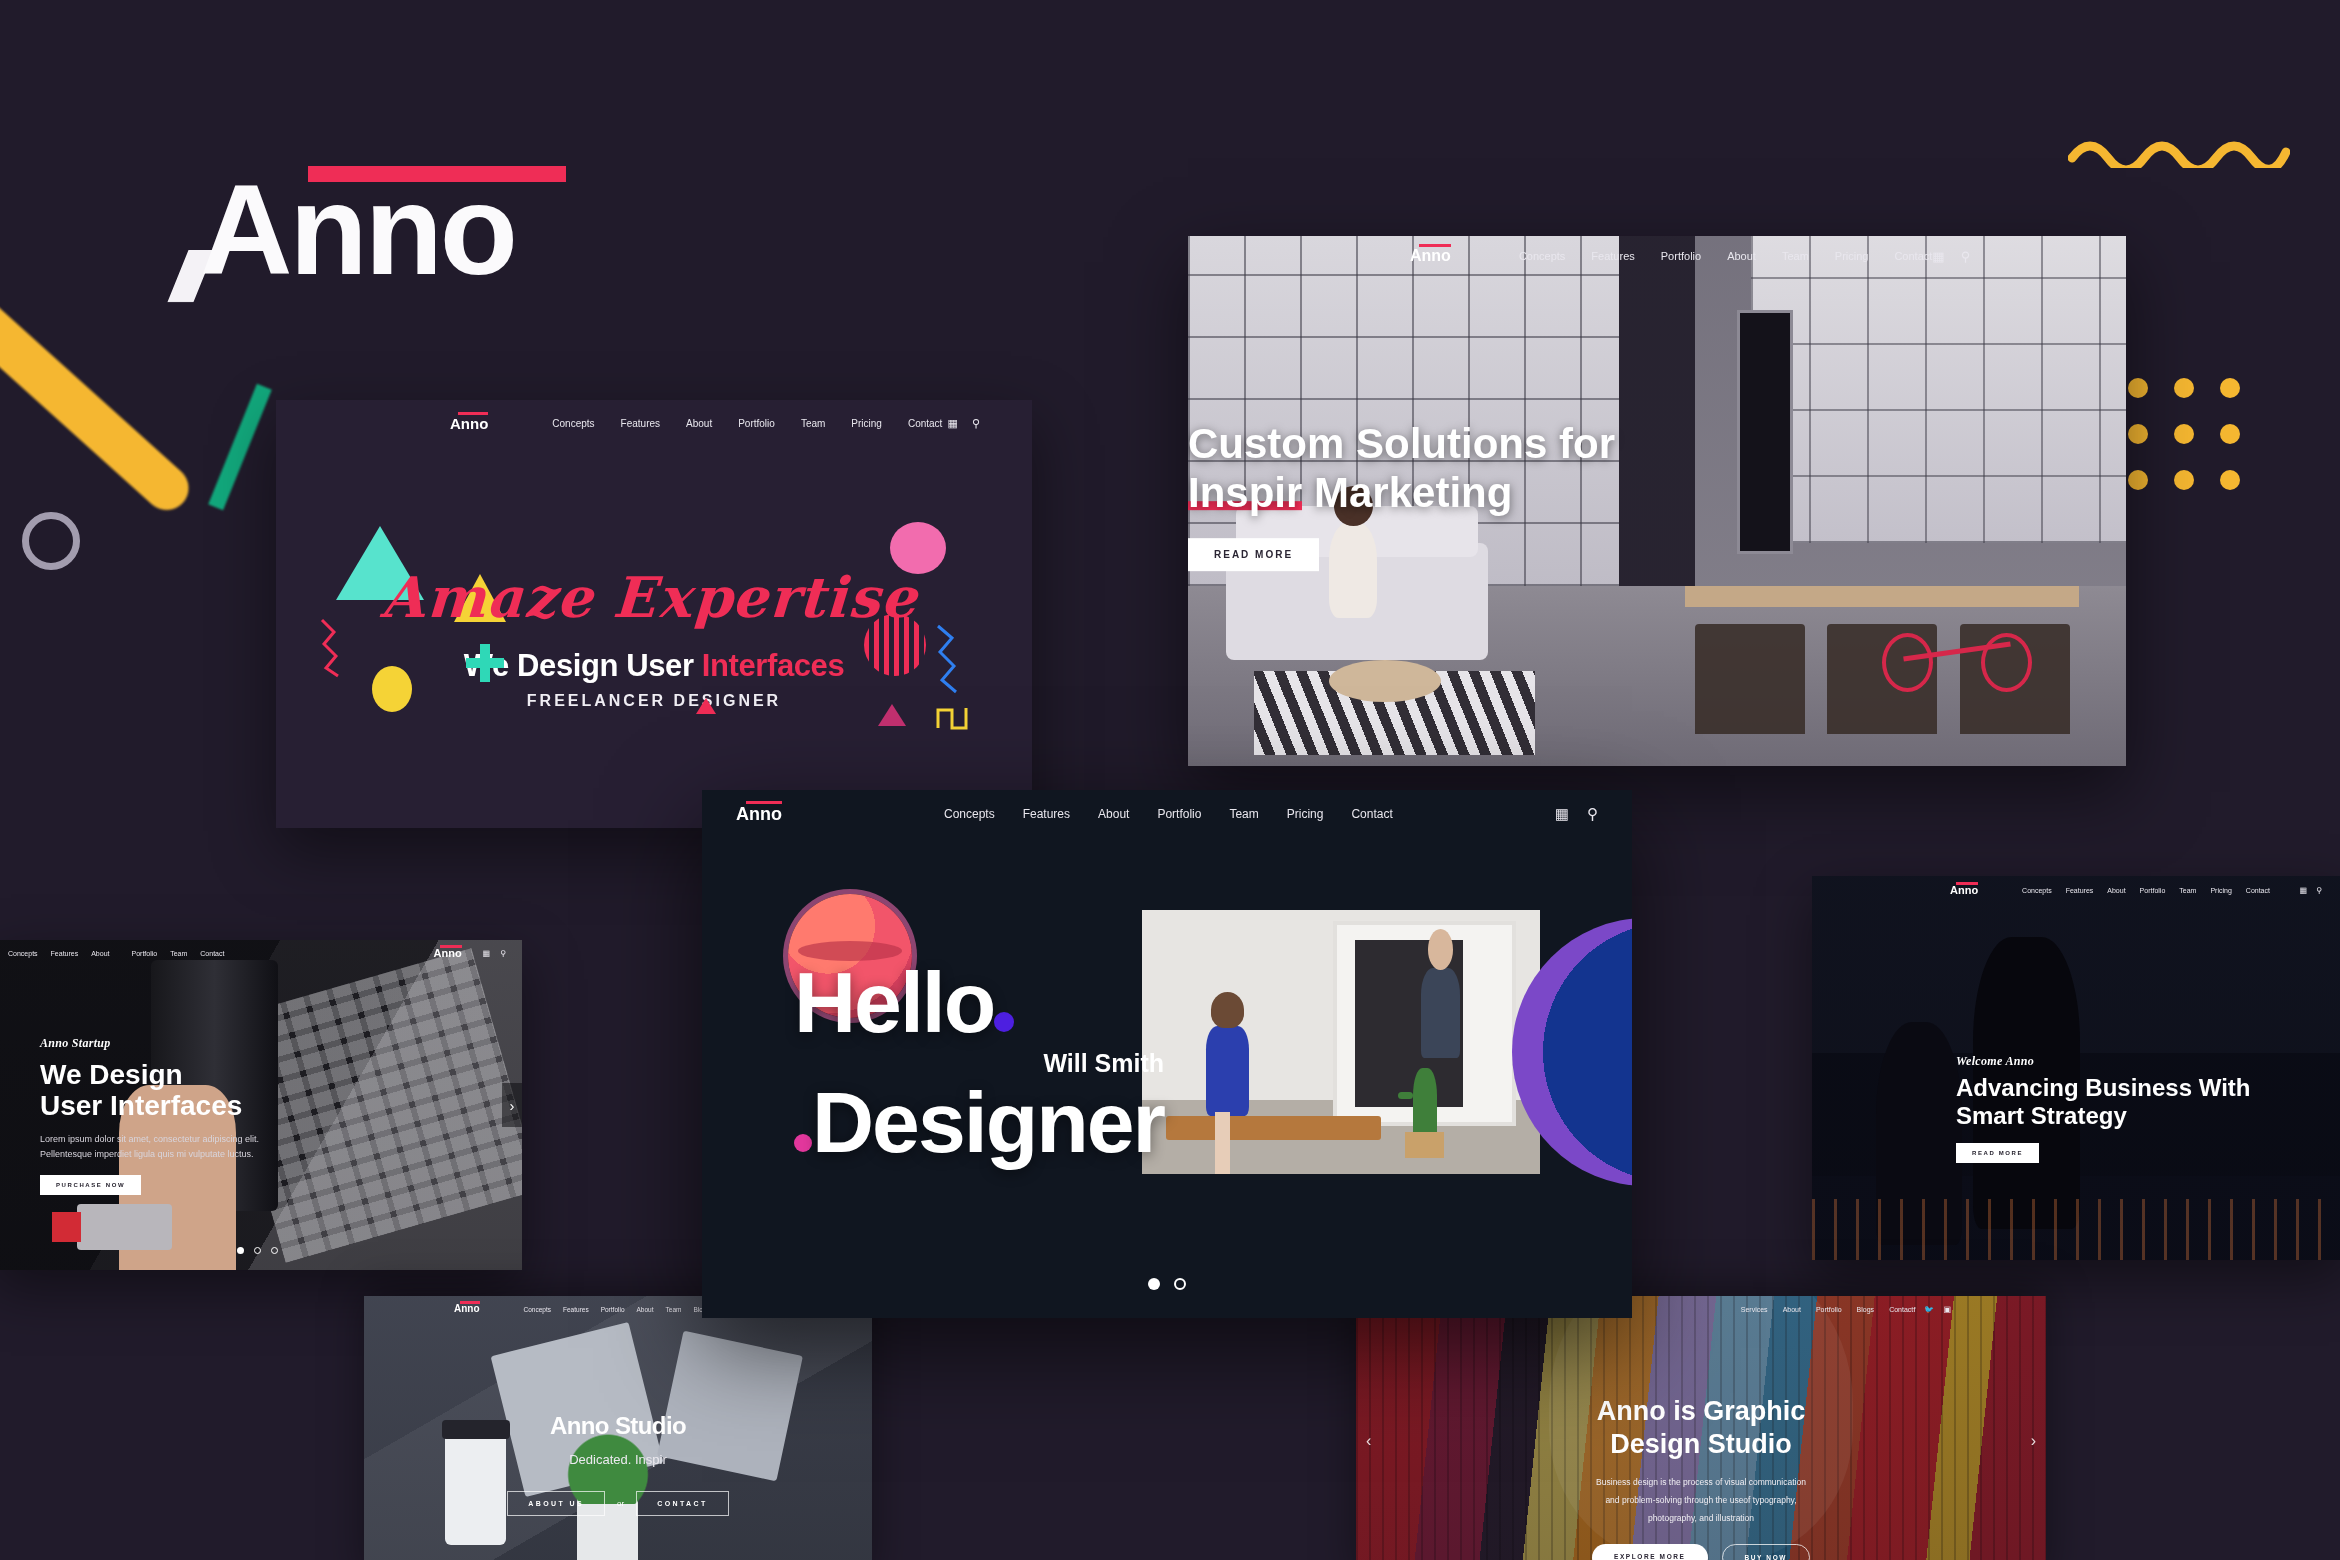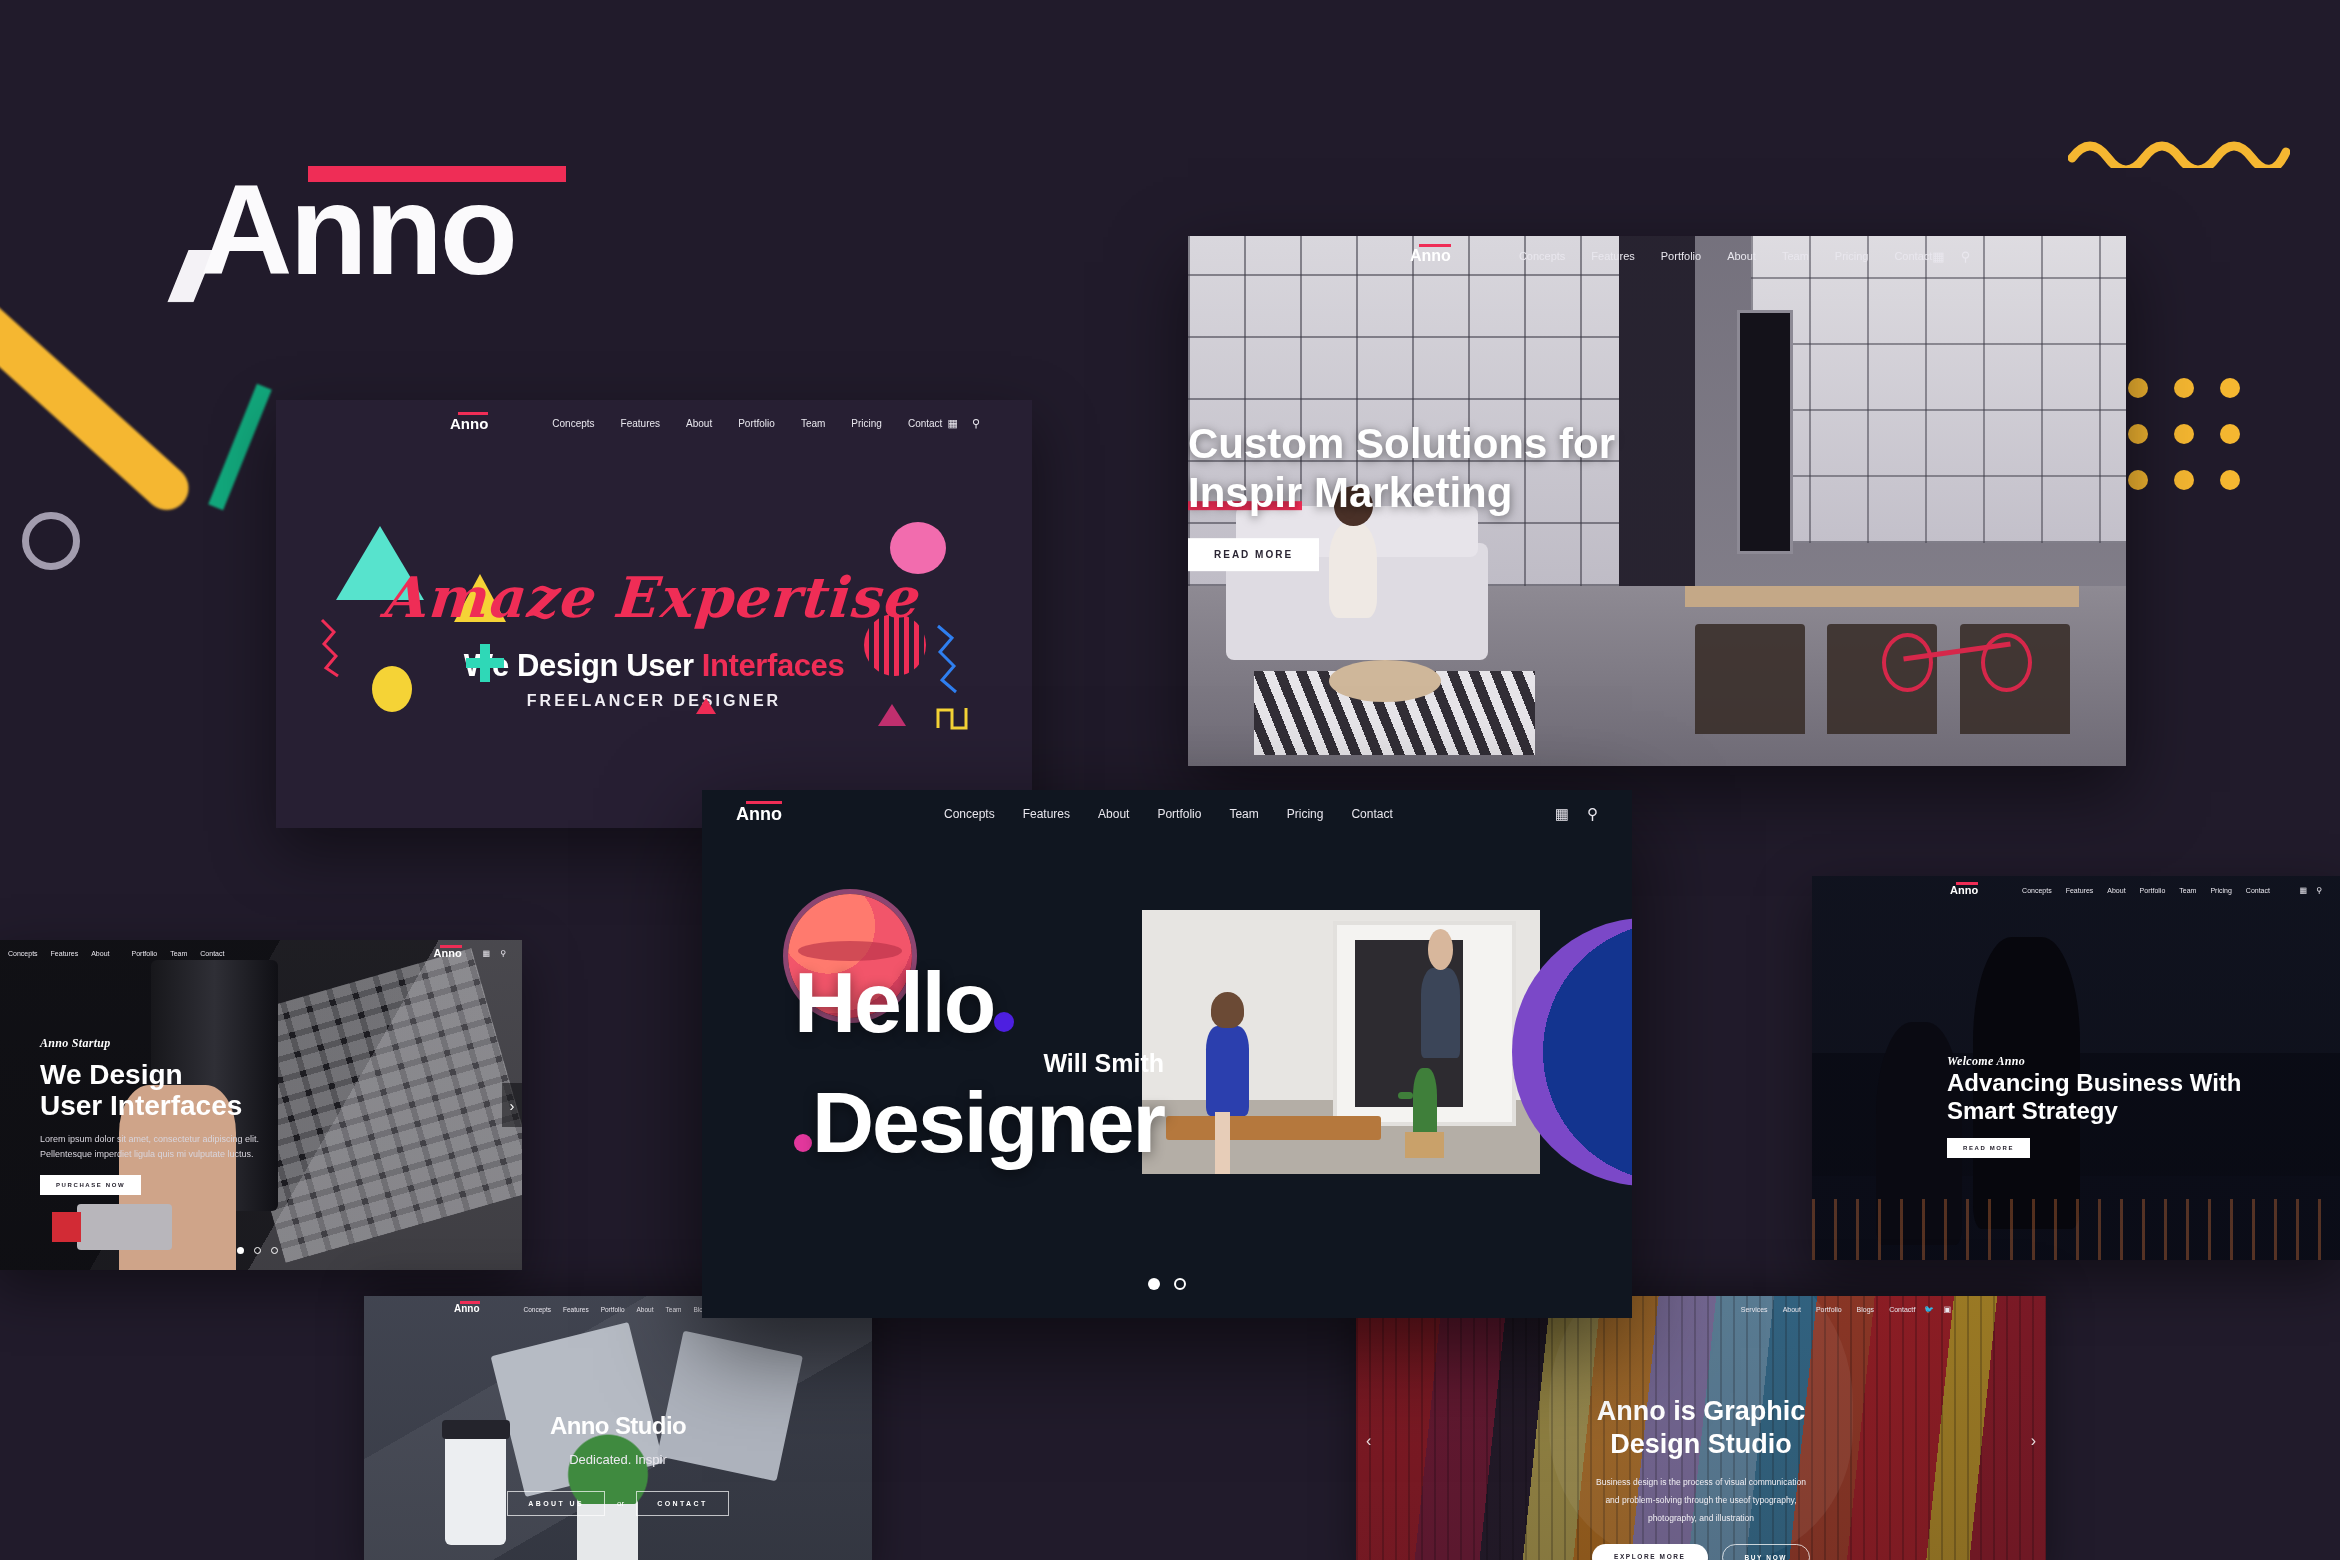--- a/index.html
+++ b/index.html
@@ -426,22 +426,22 @@
     position:absolute; left:0; right:0; bottom:0; height:16%;
     background:repeating-linear-gradient(90deg,
       rgba(222,120,60,.5) 0 3px, transparent 3px 22px);
     opacity:.7;
   }
   #card-welcome .nav{ height:28px; padding:0 20px; }
   #card-welcome .nav .brand{ font-size:11px; margin-left:118px; }
   #card-welcome .nav .brand .ul{ width:22px; top:-3px; }
   #card-welcome .nav .links{ gap:14px; font-size:7px; margin-left:44px; margin-right:0;}
   #card-welcome .nav .tools{ gap:9px; font-size:8px; margin-right:6px;}
-  #card-welcome .hero{ position:absolute; left:135px; top:178px; }
-  .h-welcome{ font-size:24px; font-weight:700; line-height:1.18; }
+  #card-welcome .hero{ position:absolute; left:144px; top:178px; }
+  .h-welcome{ font-size:24px; font-weight:700; line-height:1.18; margin-top:5px; }
   .h-welcome u{ text-decoration:none; position:relative; }
   .h-welcome u:after{
     content:""; position:absolute; left:0; right:0; bottom:1px; height:5px;
     background:#3b2bd8; z-index:-1;
   }
 
   
   #card-studio{
     left:364px; top:1296px; width:508px; height:290px;
     box-shadow:0 -8px 40px rgba(0,0,0,.4);

